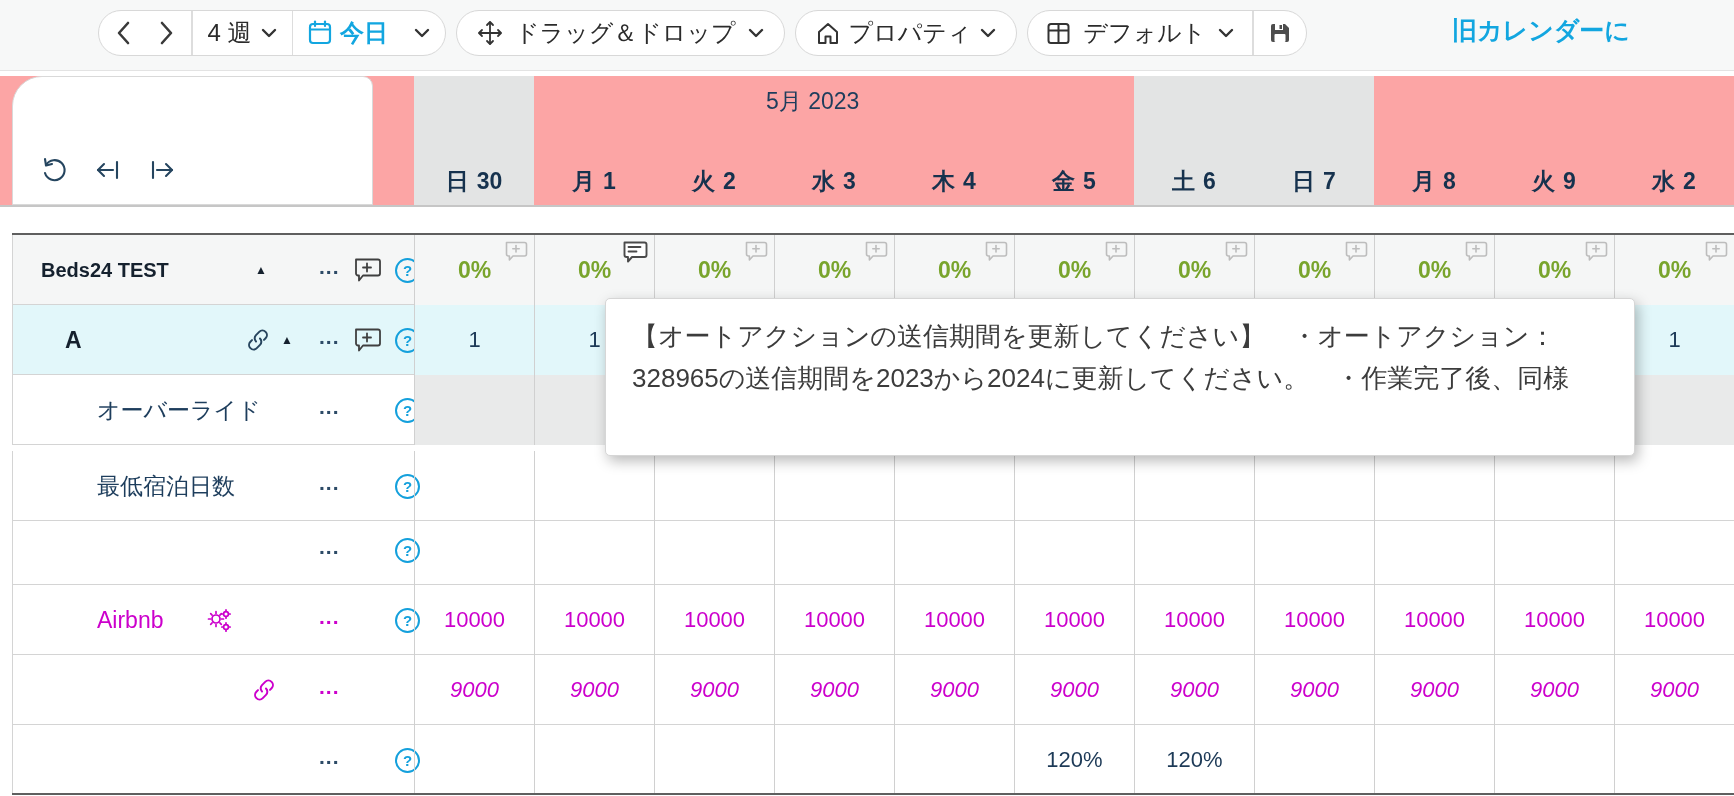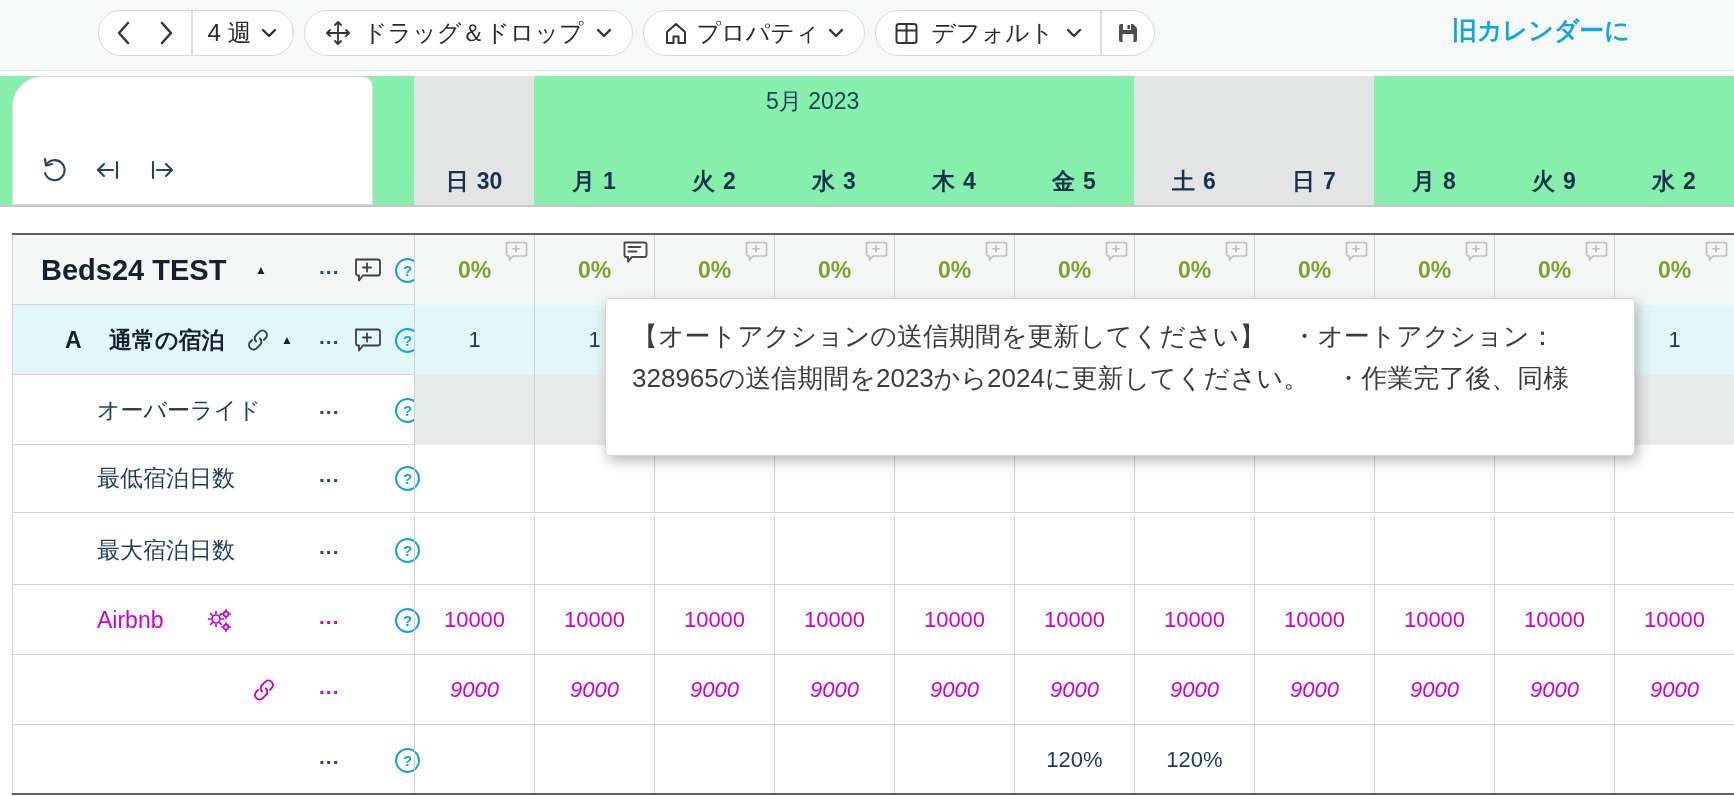--- a/index.html
+++ b/index.html
@@ -13,21 +13,21 @@
   .toolbar-strip{position:absolute;left:0;top:0;width:1734px;height:70px;background:#f7f8f8;border-bottom:1px solid #e3e3e3;}
   .toolbar{position:absolute;left:98px;top:10px;display:flex;align-items:center;gap:10px;}
   .pill{display:inline-flex;align-items:center;height:46px;background:#fff;border:1.5px solid #d8d8d8;border-radius:24px;box-sizing:border-box;overflow:hidden;}
   .pill .sect{display:flex;align-items:center;height:46px;padding:0 15px;gap:9px;}
   .vdiv{width:1.5px;height:46px;background:#ddd;flex:none;}
   .tb-text{font-size:24px;color:#2b2b2b;white-space:nowrap;}
   .today-text{font-size:24px;font-weight:bold;color:#12a6e0;white-space:nowrap;}
   .old-cal{position:absolute;left:1452px;top:14px;font-size:25px;font-weight:bold;color:#12a6e0;white-space:nowrap;}
   .icon{display:inline-flex;align-items:center;justify-content:center;flex:none;}
   
-  .cal-header{position:absolute;left:0;top:76px;width:1734px;height:129px;background:#86efac;}
+  .cal-header{position:absolute;left:0;top:76px;width:1734px;height:129px;background:#fca5a5;}
   .cal-header-border{position:absolute;left:0;top:205px;width:1734px;height:2px;background:#c6c6c6;}
   .header-left-box{position:absolute;left:12px;top:0px;width:361px;height:129px;background:#fff;border:1px solid #d9d9d9;border-radius:30px 10px 0 0;box-sizing:border-box;}
   .header-icons{position:absolute;left:28px;top:80px;display:flex;gap:28px;align-items:center;}
   .weekend-highlight{position:absolute;top:0;height:129px;background:#e3e4e4;}
   .day-head{position:absolute;top:82px;height:47px;display:flex;align-items:center;justify-content:center;gap:8px;font-size:23px;font-weight:bold;color:#16324e;}
   .month-label{position:absolute;left:766px;top:10px;font-size:23px;color:#1d3d5c;}
   
   .grid{position:absolute;left:0;top:235px;width:1734px;height:560px;}
   .grid-topline{position:absolute;left:12px;top:-2px;width:1722px;height:2px;background:#5f5f5f;}
   .grid-bottomline{position:absolute;left:12px;top:558px;width:1722px;height:2px;background:#5f5f5f;}
@@ -35,21 +35,21 @@
   .row-label{position:absolute;left:0;top:0;width:402px;height:70px;border-left:1px solid #d4d4d4;box-sizing:border-box;}
   .cell{position:absolute;top:0;width:120px;height:70px;border-left:1px solid #d0d0d0;box-sizing:border-box;display:flex;align-items:center;justify-content:center;}
   .bg-prop{background:#f5f6f6;}
   .bg-room{background:#e2f7fa;}
   .bg-gray{background:#e9eaea;}
   .val{font-size:22px;color:#1d3a57;}
   .val.green{color:#79a42c;font-weight:bold;font-size:23px;}
   .val.magenta{color:#cc00cc;}
   .val.magenta-italic{color:#cc00cc;font-style:italic;}
   .lbl{position:absolute;top:0;height:70px;display:flex;align-items:center;font-size:23px;color:#1d3d5c;white-space:nowrap;}
-  .lbl.bold-dark{font-weight:bold;color:#15212e;font-size:29px;}
+  .lbl.bold-dark{font-weight:bold;color:#15212e;font-size:20px;}
   .lbl.magenta{color:#cc00cc;}
   .trunc{max-width:146px;overflow:hidden;}
   .r-ellipsis{position:absolute;left:306px;top:0;height:64px;display:flex;align-items:center;font-size:21px;font-weight:bold;letter-spacing:1px;color:#2c4a66;}
   .r-ellipsis.magenta{color:#cc00cc;}
   .r-help{position:absolute;left:382px;top:23px;width:25px;height:25px;border:2px solid #14a0dc;border-radius:50%;box-sizing:border-box;display:flex;align-items:center;justify-content:center;font-size:15px;font-weight:bold;color:#14a0dc;}
   .r-note{position:absolute;left:340px;top:21px;}
   .tri{font-size:12px;color:#15212e;position:absolute;top:0;height:70px;display:flex;align-items:center;}
   .cell-addnote{position:absolute;right:5px;top:5px;}
   
   .tooltip{position:absolute;left:605px;top:298px;width:1030px;height:158px;background:#fff;border:1px solid #d6d6d6;border-radius:5px;box-shadow:3px 5px 14px rgba(0,0,0,0.28);box-sizing:border-box;padding:16px 26px;z-index:60;}
@@ -77,20 +77,36 @@
     <div class="vdiv"></div>
     <div class="sect">
       <span class="tb-text">4 週</span>
       <span class="icon">
         <svg width="16" height="11" viewBox="0 0 16 11">
             <polyline points="2,2 8,8 14,2" fill="none" stroke="#333" stroke-width="2.4" stroke-linecap="round" stroke-linejoin="round"></polyline>
           </svg>
       </span>
     </div>
     <div class="vdiv"></div>
+    <div class="sect" style="gap:8px;">
+      <span class="icon">
+        <svg width="24" height="26" viewBox="0 0 24 26">
+            <rect x="2" y="4" width="20" height="19" rx="3" fill="none" stroke="#12a6e0" stroke-width="2.2"></rect>
+            <line x1="7" y1="1.5" x2="7" y2="6" stroke="#12a6e0" stroke-width="2.2" stroke-linecap="round"></line>
+            <line x1="17" y1="1.5" x2="17" y2="6" stroke="#12a6e0" stroke-width="2.2" stroke-linecap="round"></line>
+            <line x1="2" y1="9.5" x2="22" y2="9.5" stroke="#12a6e0" stroke-width="2"></line>
+          </svg>
+      </span>
+      <span class="today-text">今日</span>
+      <span class="icon" style="margin-left:18px;">
+        <svg width="16" height="11" viewBox="0 0 16 11">
+            <polyline points="2,2 8,8 14,2" fill="none" stroke="#333" stroke-width="2.4" stroke-linecap="round" stroke-linejoin="round"></polyline>
+          </svg>
+      </span>
+    </div>
   </div>
 
   <div class="pill">
     <div class="sect" style="padding:0 20px;gap:12px;">
       <span class="icon">
         <svg width="26" height="26" viewBox="0 0 26 26" fill="none" stroke="#333" stroke-width="1.8" stroke-linecap="round" stroke-linejoin="round">
             <line x1="13" y1="2.5" x2="13" y2="23.5"></line>
             <line x1="2.5" y1="13" x2="23.5" y2="13"></line>
             <polyline points="10,5 13,2 16,5"></polyline>
             <polyline points="10,21 13,24 16,21"></polyline>
@@ -338,21 +354,20 @@
             <path d="M2.5 2.5 h18 a2 2 0 0 1 2 2 v9.5 a2 2 0 0 1-2 2 H9 l-3.6 4 v-4 H4.5 a2 2 0 0 1-2-2 Z" fill="none" stroke="#bdbdbd" stroke-width="1.6" stroke-linejoin="round"></path>
             <line x1="12" y1="5.5" x2="12" y2="12" stroke="#bdbdbd" stroke-width="1.6" stroke-linecap="round"></line>
             <line x1="8.8" y1="8.8" x2="15.2" y2="8.8" stroke="#bdbdbd" stroke-width="1.6" stroke-linecap="round"></line>
           </svg></span>
       </div>
     </div>
 
   <div class="row bg-room" style="top:70px;">
     <div class="row-label">
       <span class="lbl bold-dark" style="left:52px;font-size:23px;">A</span>
-      <span class="lbl bold-dark trunc" style="left:96px;font-size:23px;">通常の宿泊</span>
       <span class="icon" style="position:absolute;left:232px;top:23px;">
         <svg width="26" height="24" viewBox="0 0 26 24" fill="none" stroke="#27455e" stroke-width="2" stroke-linecap="round">
             <path d="M11 13.5 a4.5 4.5 0 0 1 0-6.4 l3.2-3.2 a4.5 4.5 0 0 1 6.4 6.4 l-1.6 1.6"></path>
             <path d="M15 10.5 a4.5 4.5 0 0 1 0 6.4 l-3.2 3.2 a4.5 4.5 0 0 1-6.4-6.4 l1.6-1.6"></path>
           </svg>
       </span>
       <span class="tri" style="left:268px;">▲</span>
       <span class="r-ellipsis">...</span>
       <span class="r-note">
         <svg width="29" height="27" viewBox="0 0 29 27">
@@ -410,42 +425,41 @@
       <div class="cell bg-gray" style="left: 762px;"></div>
       <div class="cell bg-gray" style="left: 882px;"></div>
       <div class="cell bg-gray" style="left: 1002px;"></div>
       <div class="cell bg-gray" style="left: 1122px;"></div>
       <div class="cell bg-gray" style="left: 1242px;"></div>
       <div class="cell bg-gray" style="left: 1362px;"></div>
       <div class="cell bg-gray" style="left: 1482px;"></div>
       <div class="cell bg-gray" style="left: 1602px;"></div>
     </div>
 
-  <div class="row" style="top:208px;padding-left:16px;">
+  <div class="row" style="top:216px;padding-left:16px;">
     <div class="row-label">
       <span class="lbl" style="left:84px;">最低宿泊日数</span>
       <span class="r-ellipsis">...</span>
       <span class="r-help">?</span>
     </div>
   <div class="cell" style="left: 402px;"></div>
       <div class="cell" style="left: 522px;"></div>
       <div class="cell" style="left: 642px;"></div>
       <div class="cell" style="left: 762px;"></div>
       <div class="cell" style="left: 882px;"></div>
       <div class="cell" style="left: 1002px;"></div>
       <div class="cell" style="left: 1122px;"></div>
       <div class="cell" style="left: 1242px;"></div>
       <div class="cell" style="left: 1362px;"></div>
       <div class="cell" style="left: 1482px;"></div>
       <div class="cell" style="left: 1602px;"></div>
     </div>
 
   <div class="row" style="top:280px;">
     <div class="row-label">
-      <span class="lbl" style="left:84px;">最大宿泊日数</span>
       <span class="r-ellipsis">...</span>
       <span class="r-help">?</span>
     </div>
   <div class="cell" style="left: 402px;"></div>
       <div class="cell" style="left: 522px;"></div>
       <div class="cell" style="left: 642px;"></div>
       <div class="cell" style="left: 762px;"></div>
       <div class="cell" style="left: 882px;"></div>
       <div class="cell" style="left: 1002px;"></div>
       <div class="cell" style="left: 1122px;"></div>

